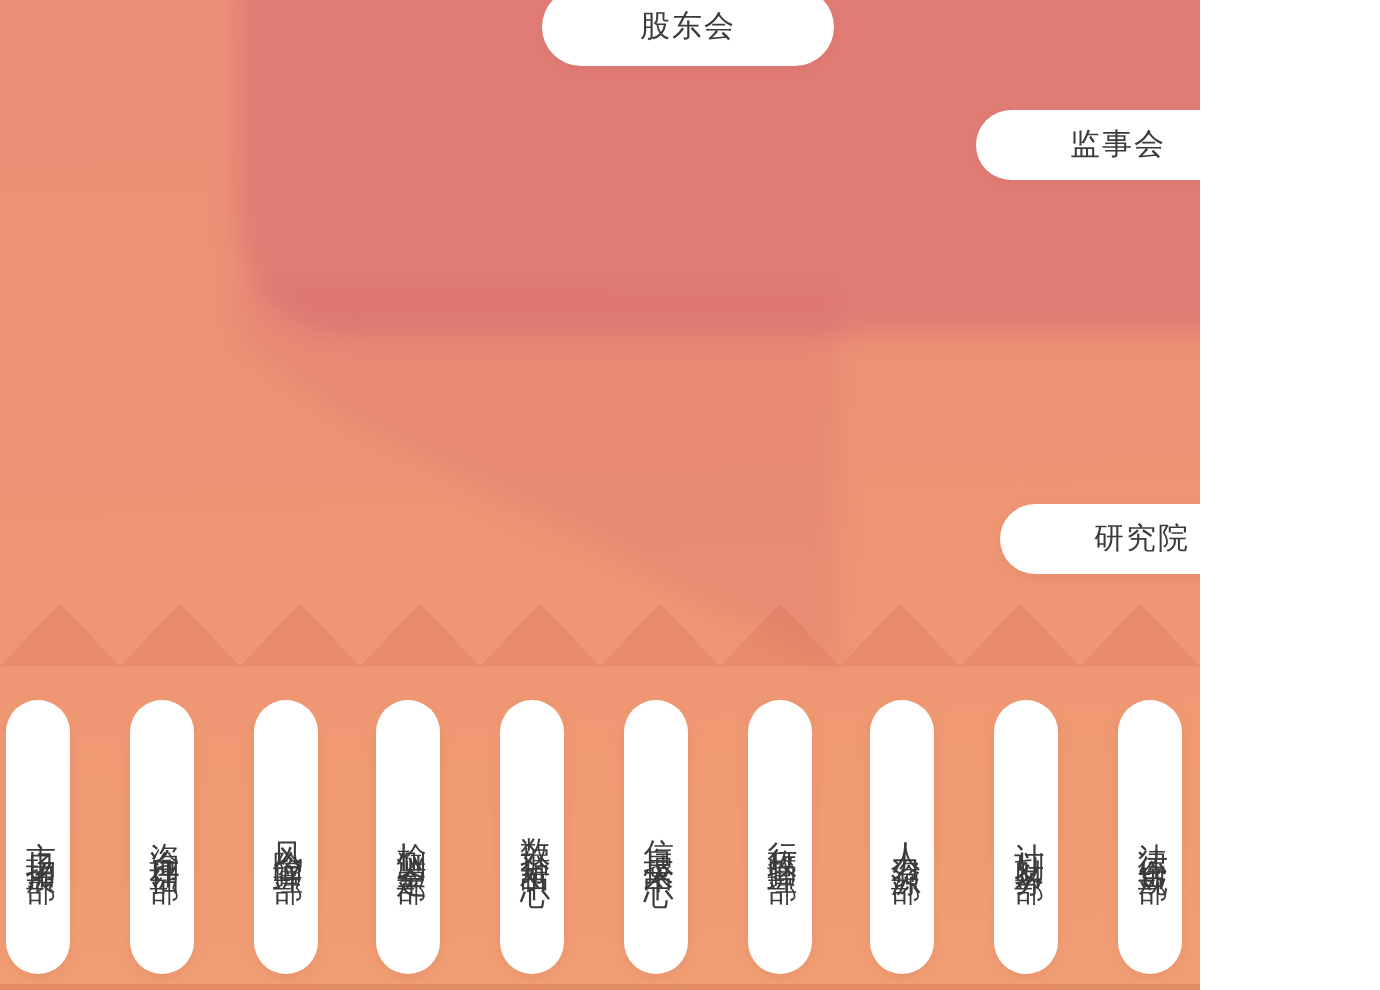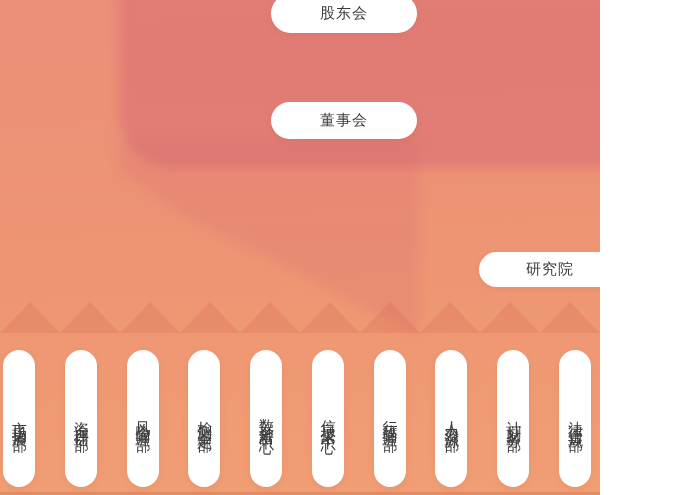--- a/index.html
+++ b/index.html
@@ -42,21 +42,21 @@
     border-radius:20px;
     display:flex;align-items:center;justify-content:center;
     color:#3b3b3b;font-size:15px;letter-spacing:1px;
     box-shadow:0 2px 6px rgba(170,70,55,0.10);
     white-space:nowrap;
   }
   .node-shareholders{left:271px;top:-6px;width:146px;height:39px;}
   .node-supervisory{left:488px;top:55px;width:142px;height:35px;}
   .node-board{left:271px;top:102px;width:146px;height:37px;}
   .node-leadership{left:271px;top:203px;width:146px;height:35px;}
-  .node-research{left:479px;top:252px;width:142px;height:35px;}
+  .node-research{left:500px;top:252px;width:142px;height:35px;}
   
   .dept-row{
     position:absolute;left:3px;right:9px;top:350px;height:137px;
     display:flex;justify-content:space-between;
   }
   .dept-pill{
     width:32px;height:137px;
     background:#ffffff;border-radius:16px;
     display:flex;align-items:center;justify-content:center;
     box-shadow:0 2px 6px rgba(170,70,55,0.10);
@@ -77,22 +77,22 @@
     <div class="shape-top"></div>
     <div class="shape-wedge"></div>
   </div>
 
   <div class="zigzag"></div>
   <div class="bottom-strip"></div>
 
   <div class="gov-node node-shareholders">
     <span>股东会</span>
   </div>
-  <div class="gov-node node-board">
-    <span>董事会</span>
+  <div class="gov-node node-supervisory">
+    <span>监事会</span>
   </div>
   <div class="gov-node node-research">
     <span>研究院</span>
   </div>
 
   <div class="dept-row">
     <div class="dept-pill">
       <span class="vtext">市场拓展部</span>
     </div>
     <div class="dept-pill">

